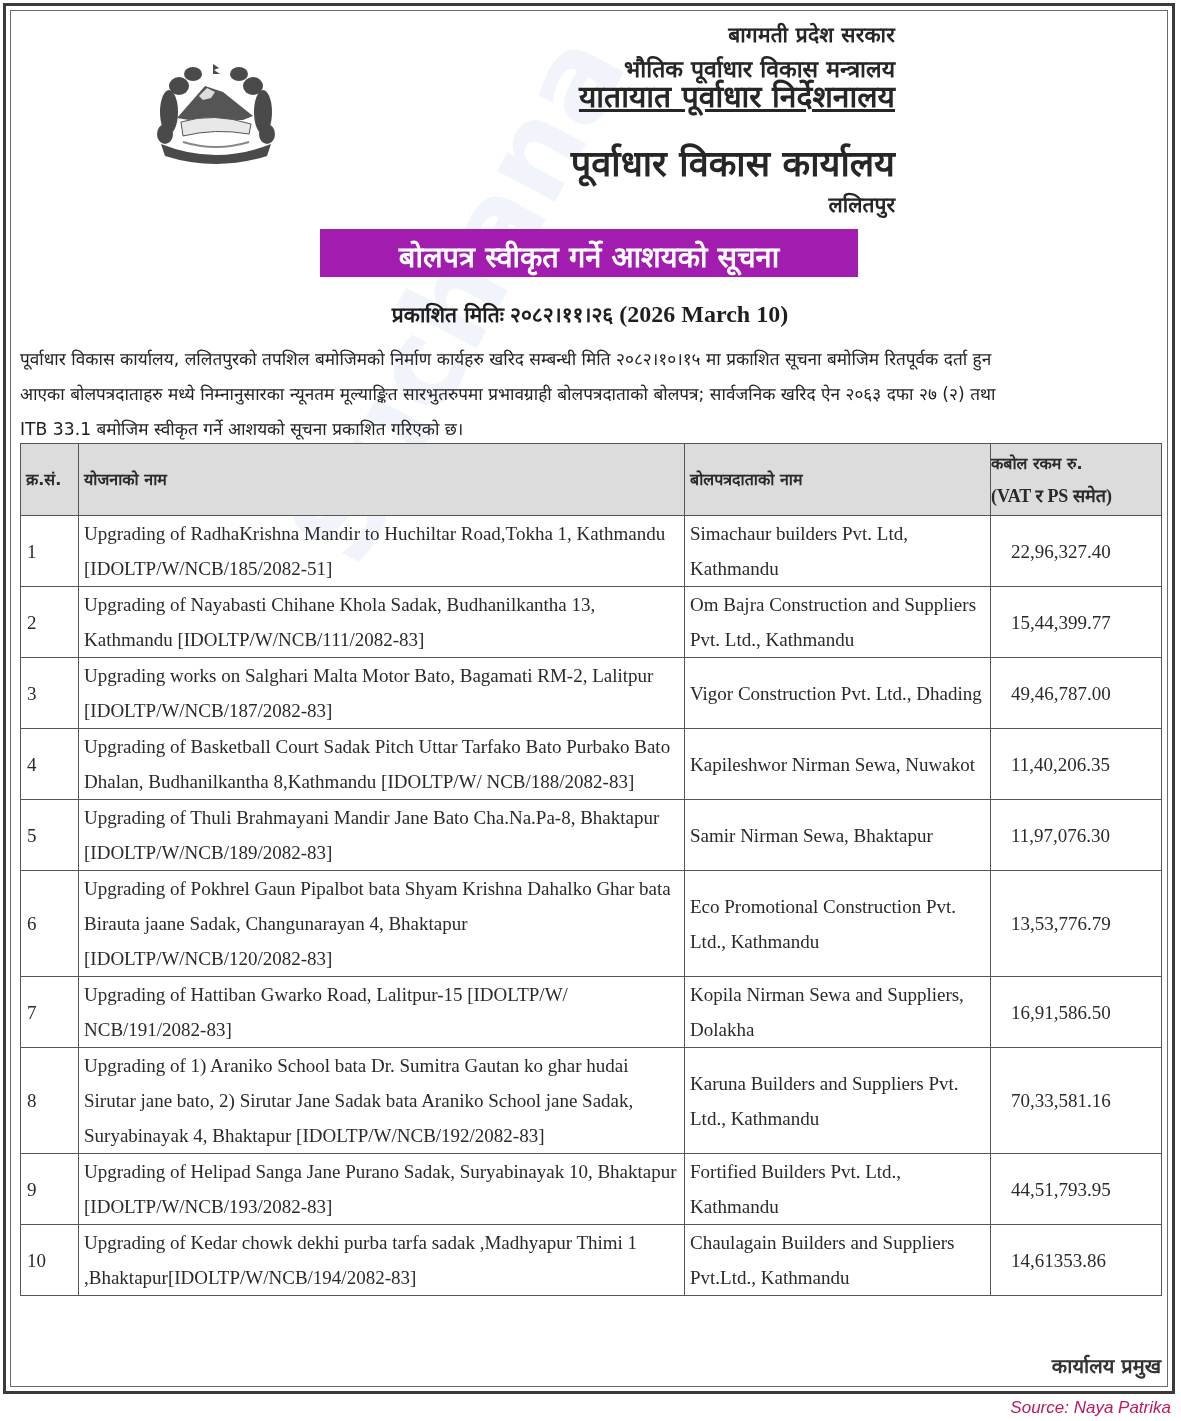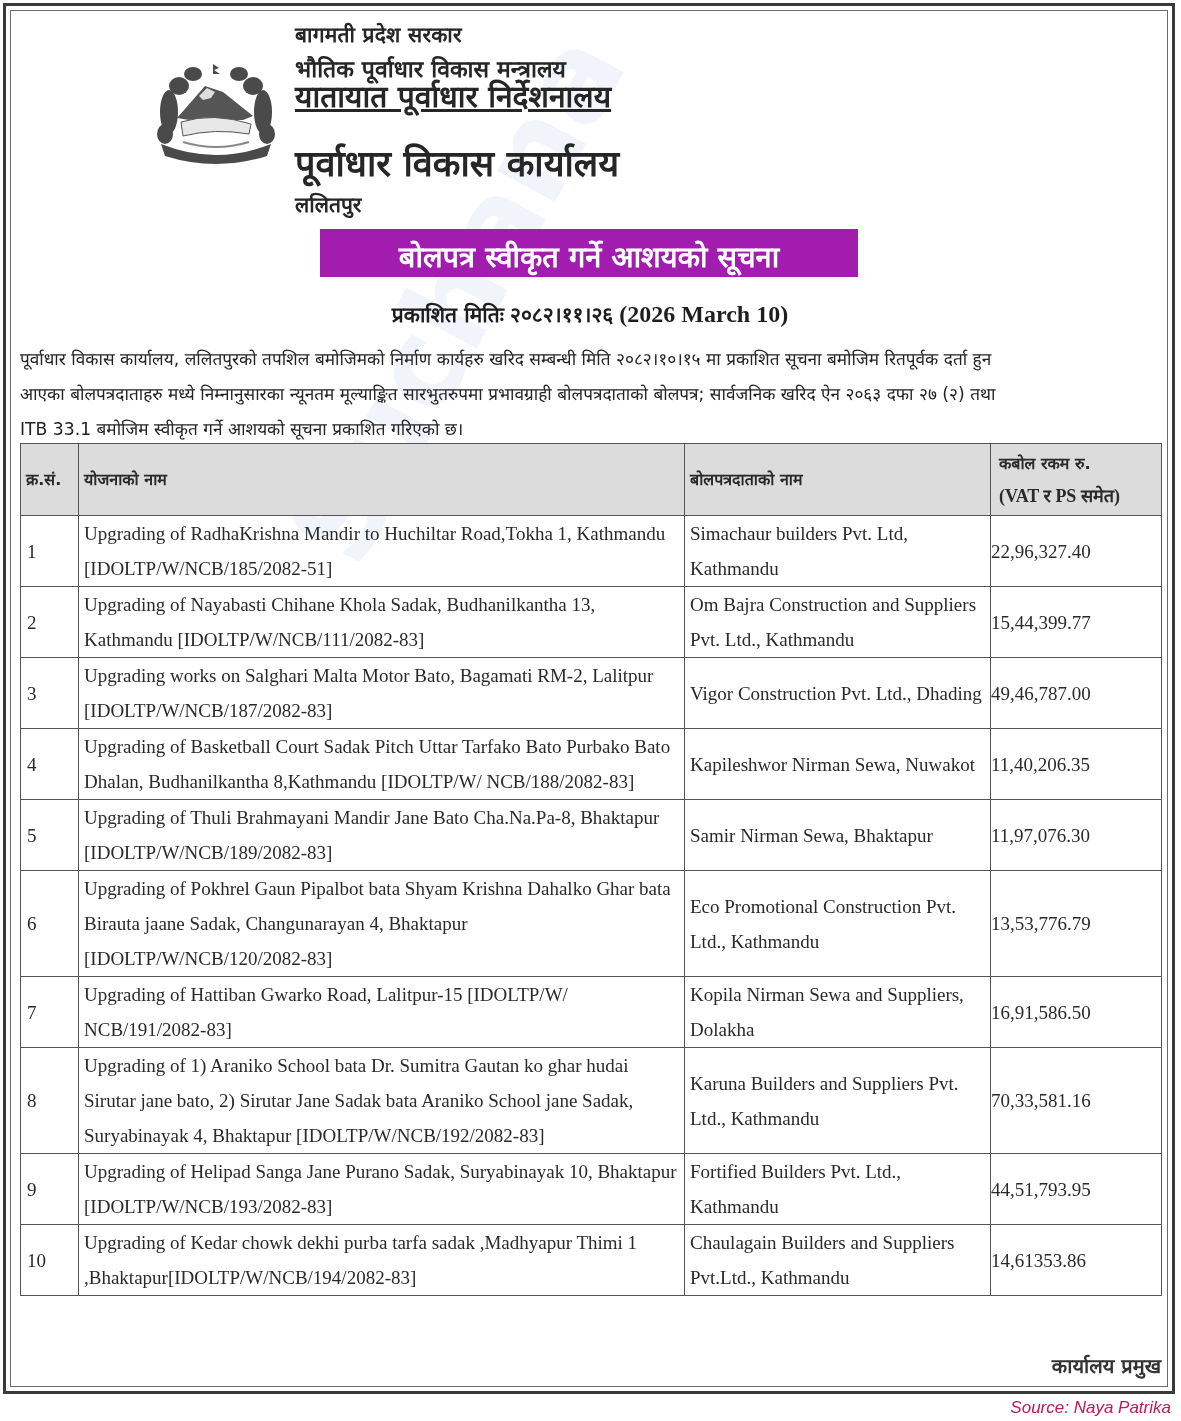--- a/index.html
+++ b/index.html
@@ -13,21 +13,21 @@
   .frame-inner {
     position: absolute; left: 4px; top: 4px; right: 4px; bottom: 4px;
     border: 1px solid #6a6a6a;
   }
 
   .emblem {
     position: absolute; left: 153px; top: 62px; width: 126px; height: 104px;
   }
 
   .hdr-line {
-    position: absolute; left: 0; width: 1181px; text-align: left;
+    position: absolute; left: 0; width: 1181px; text-align: right;
     font-family: "DejaVu Sans", sans-serif; color: #262626; font-weight: bold;
     white-space: nowrap;
   }
   .hdr-1 { top: 20px; font-size: 21px; letter-spacing: 0.2px; }
   .hdr-2 { top: 52px; font-size: 23px; }
   .hdr-3 { top: 75px; font-size: 30px; text-decoration: underline; }
   .hdr-4 { top: 138px; font-size: 36px; }
   .hdr-5 { top: 190px; font-size: 21px; }
   .hdr-line.c1 { left: 295px; width: 600px; }
 
@@ -57,24 +57,24 @@
     font-family: "Liberation Serif", serif; font-size: 19px; color: #2a2a2a;
   }
   table.tenders th, table.tenders td {
     border: 1.5px solid #555; vertical-align: middle; text-align: left;
     padding: 0 4px 0 5px; line-height: 35px;
   }
   table.tenders th {
     background: #dcdcdc; font-weight: bold; height: 72px;
     font-family: "DejaVu Sans", sans-serif; font-size: 16px; color: #2a2a2a;
   }
-  table.tenders th.amt-h { font-size: 16px; line-height: 32px; padding-left: 8px; margin-left: 15px; }
+  table.tenders th.amt-h { font-size: 16px; line-height: 32px; padding-left: 0; margin-left: 15px; }
   table.tenders th .amt-sub { display: block; font-family: "Liberation Serif", serif; font-size: 18px; }
   table.tenders td.sn { padding-left: 6px; }
-  table.tenders td.amt { padding-left: 0; }
+  table.tenders td.amt { padding-left: 20px; }
 
   .signature {
     position: absolute; right: 20px; top: 1352px;
     font-family: "DejaVu Sans", sans-serif; font-weight: bold; font-size: 20px; color: #333; margin-left: 28px;
   }
   .source {
     position: absolute; right: 10px; top: 1398px;
     font-family: "Liberation Sans", sans-serif; font-style: italic; font-size: 17px; color: #be185d;
   }
 

